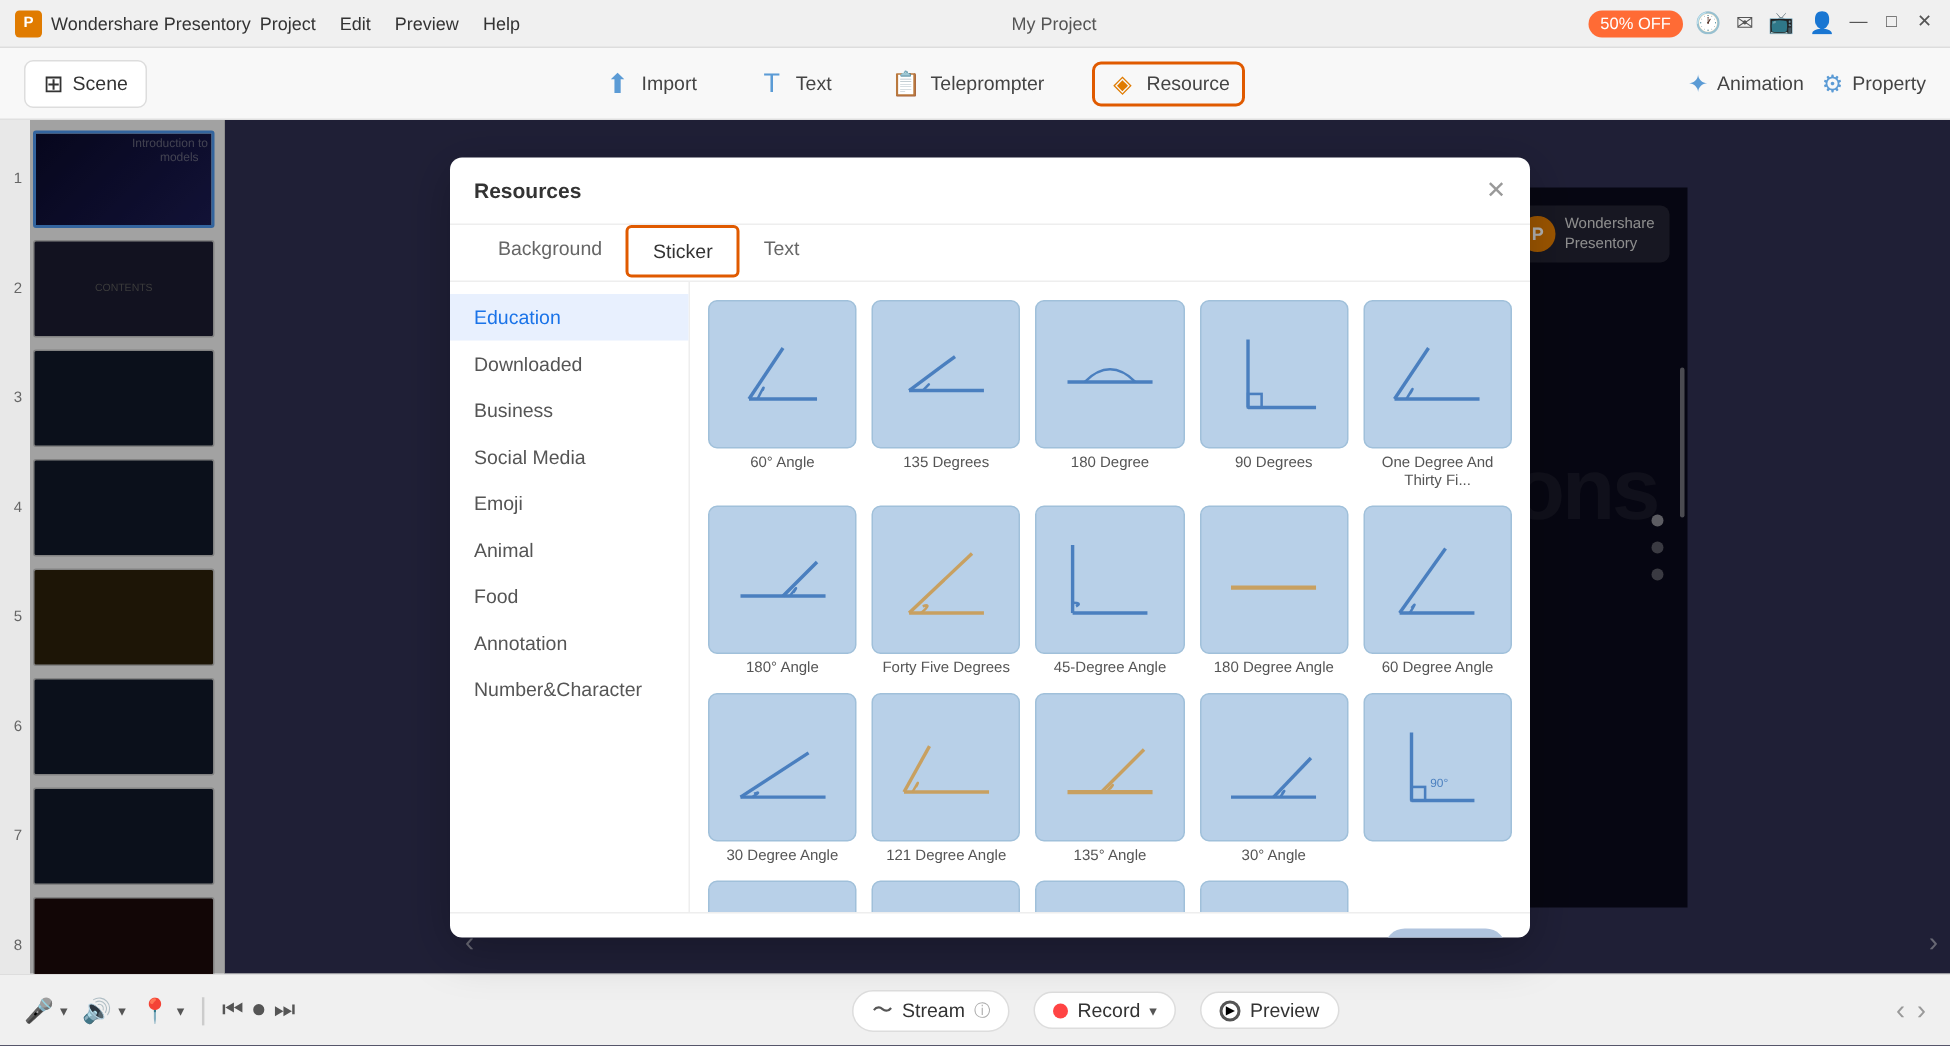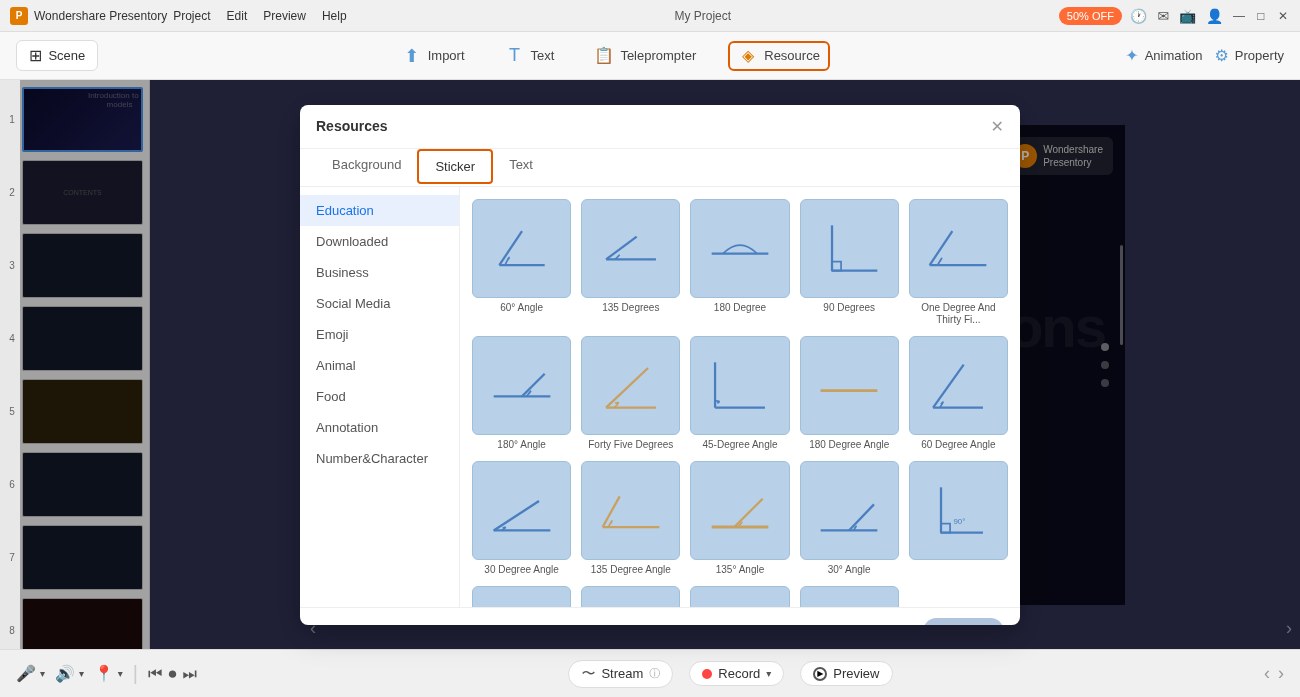--- a/index.html
+++ b/index.html
@@ -10,21 +10,21 @@
       display: flex; align-items: center; justify-content: space-between;
       background: #f0f0f0; height: 32px; padding: 0 10px;
       border-bottom: 1px solid #ddd;
     }
     .titlebar-left { display: flex; align-items: center; gap: 6px; }
     .titlebar-logo { width: 18px; height: 18px; background: #e07b00; border-radius: 3px; display: flex; align-items: center; justify-content: center; color: white; font-size: 10px; font-weight: bold; }
     .titlebar-appname { font-size: 12px; color: #333; font-weight: 500; }
     .titlebar-nav { display: flex; align-items: center; gap: 16px; }
     .titlebar-nav span { font-size: 12px; color: #333; cursor: pointer; }
     .titlebar-center { font-size: 12px; color: #555; }
-    .titlebar-right { display: flex; align-items: center; gap: 8px; }
+    .titlebar-right { display: flex; gap: 8px; }
     .btn-50off { background: #ff6b35; color: white; font-size: 11px; padding: 3px 8px; border-radius: 12px; border: none; cursor: pointer; }
     .titlebar-icons { display: flex; gap: 10px; }
     .titlebar-icon { font-size: 14px; color: #555; cursor: pointer; }
     .win-btn { width: 14px; height: 14px; border: none; cursor: pointer; font-size: 12px; background: none; color: #555; }
 
     
     .toolbar {
       display: flex; align-items: center; justify-content: space-between;
       background: #f8f8f8; height: 48px; padding: 0 16px;
       border-bottom: 1px solid #e0e0e0;
@@ -436,21 +436,21 @@
               <span class="sticker-label">30 Degree Angle</span>
             </div>
             <div class="sticker-item">
               <div class="sticker-thumb">
                 <svg viewBox="0 0 60 60" fill="none">
                     <line x1="5" y1="45" x2="55" y2="45" stroke="#c8a060" stroke-width="2"></line>
                     <line x1="5" y1="45" x2="20" y2="18" stroke="#c8a060" stroke-width="2"></line>
                     <path d="M10 45 Q15 36 12 42" stroke="#c8a060" stroke-width="1.5" fill="none"></path>
                   </svg>
               </div>
-              <span class="sticker-label">135 Degree Angle</span>
+              <span class="sticker-label">121 Degree Angle</span>
             </div>
             <div class="sticker-item">
               <div class="sticker-thumb">
                 <svg viewBox="0 0 60 60" fill="none">
                     <line x1="5" y1="45" x2="55" y2="45" stroke="#c8a060" stroke-width="2.5"></line>
                     <line x1="25" y1="45" x2="50" y2="20" stroke="#c8a060" stroke-width="2"></line>
                     <path d="M28 45 Q34 38 30 43" stroke="#c8a060" stroke-width="1.5" fill="none"></path>
                   </svg>
               </div>
               <span class="sticker-label">135° Angle</span>

